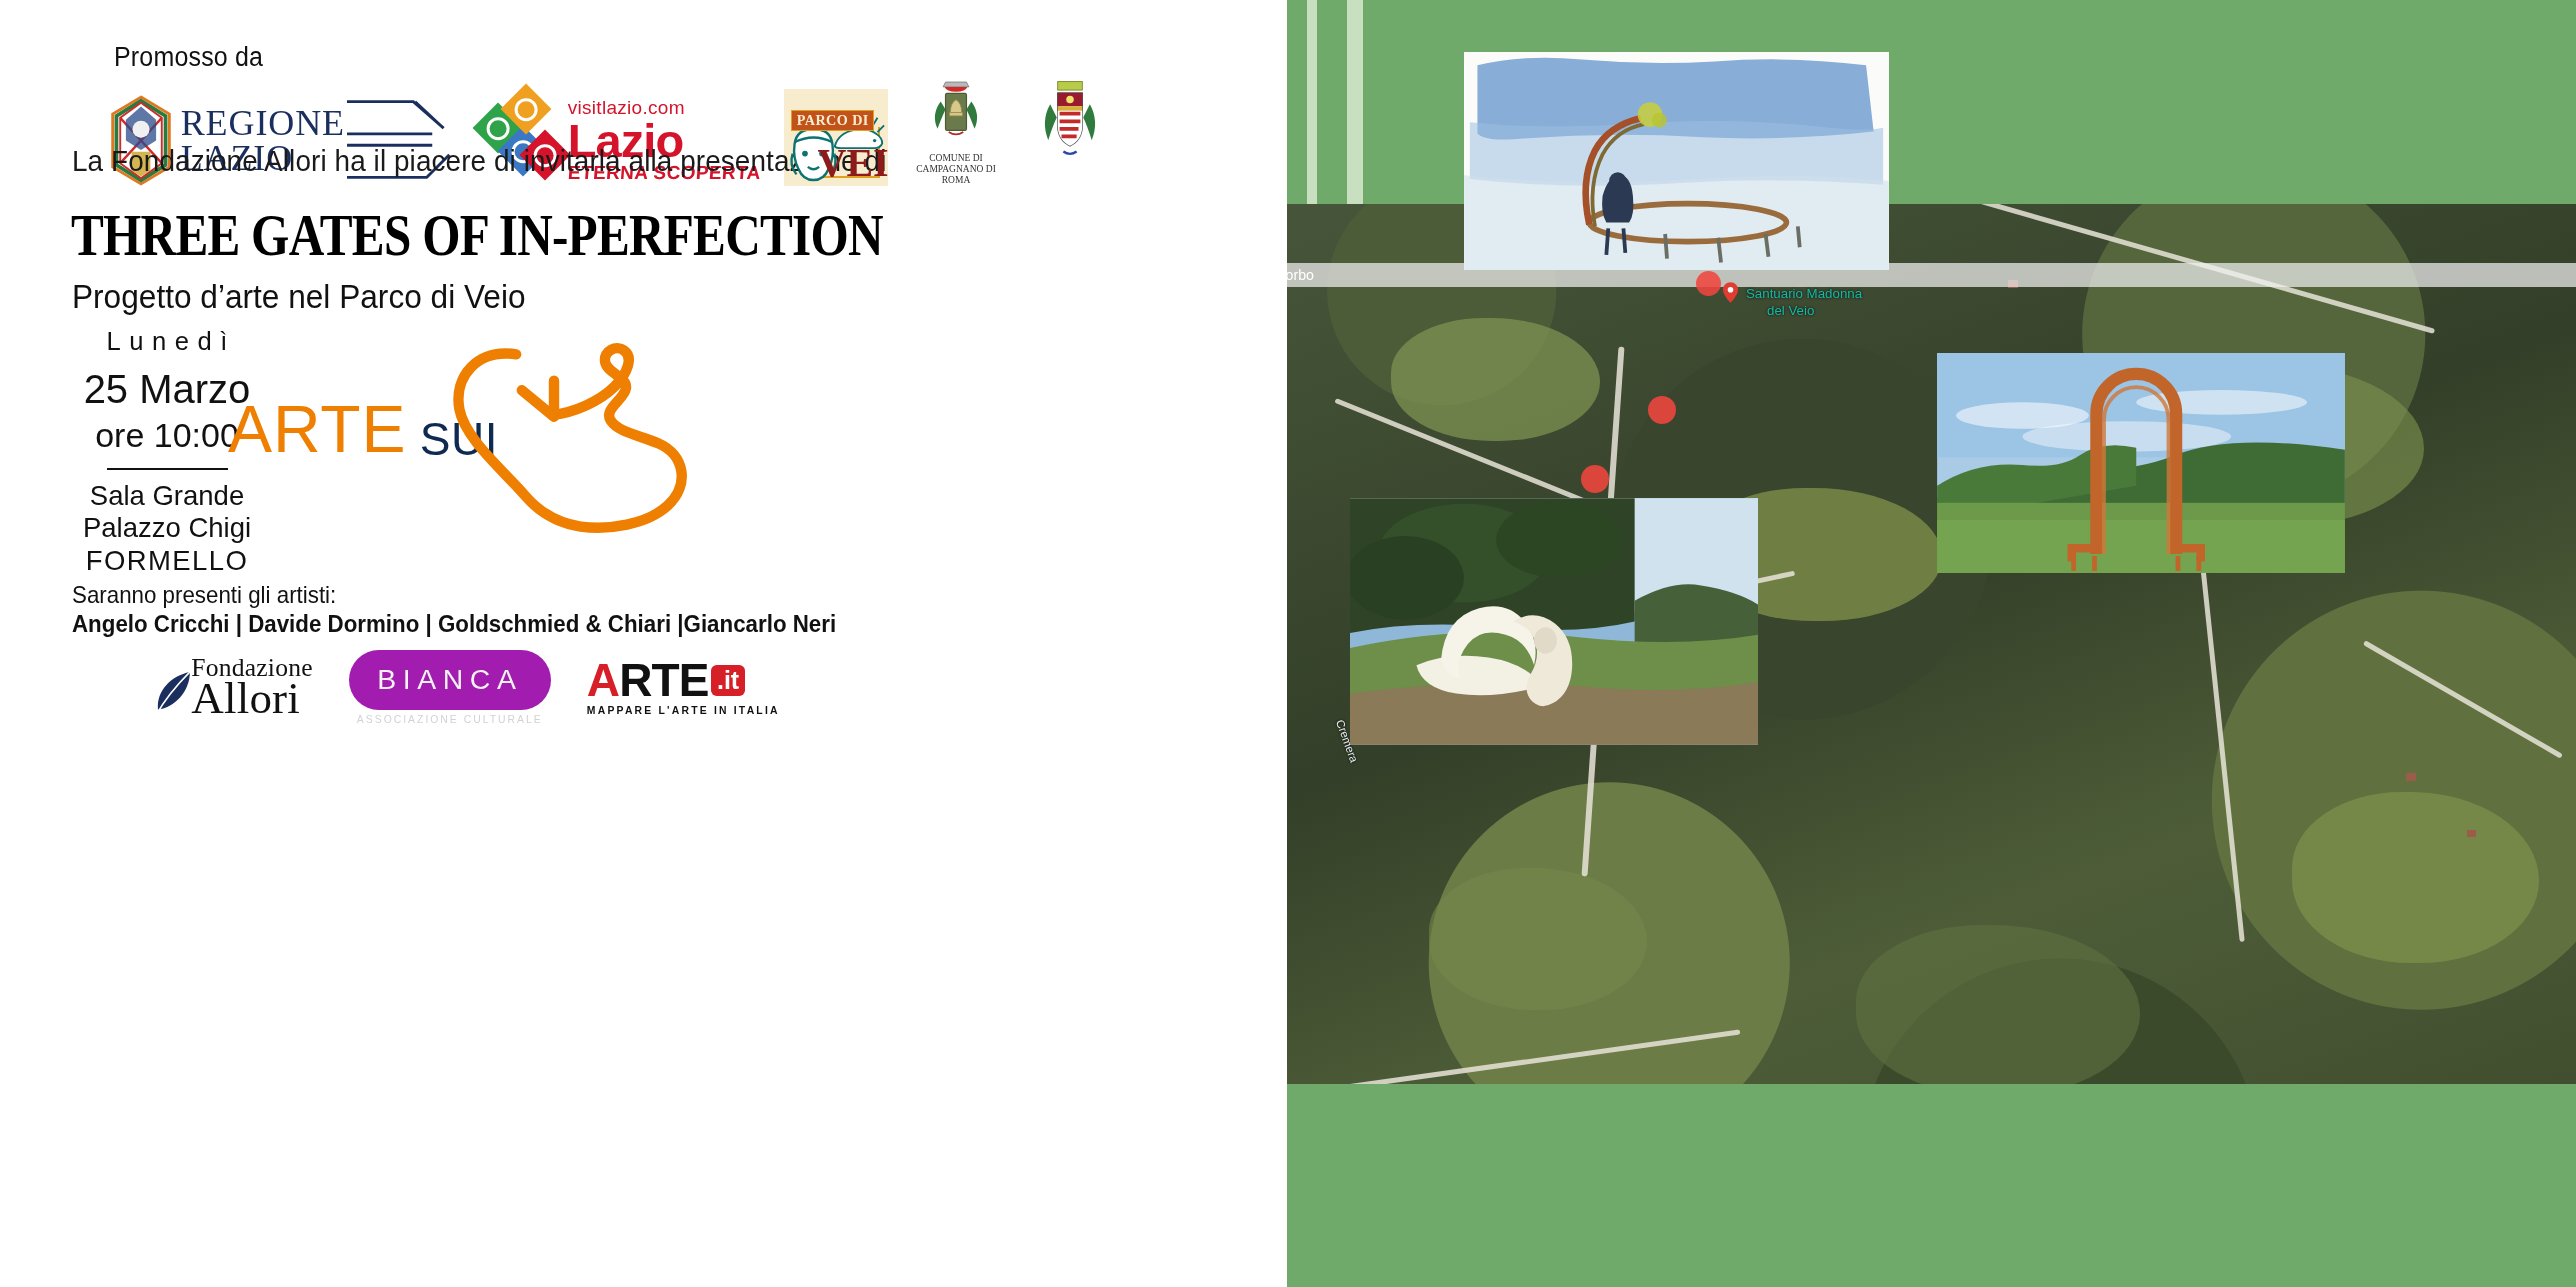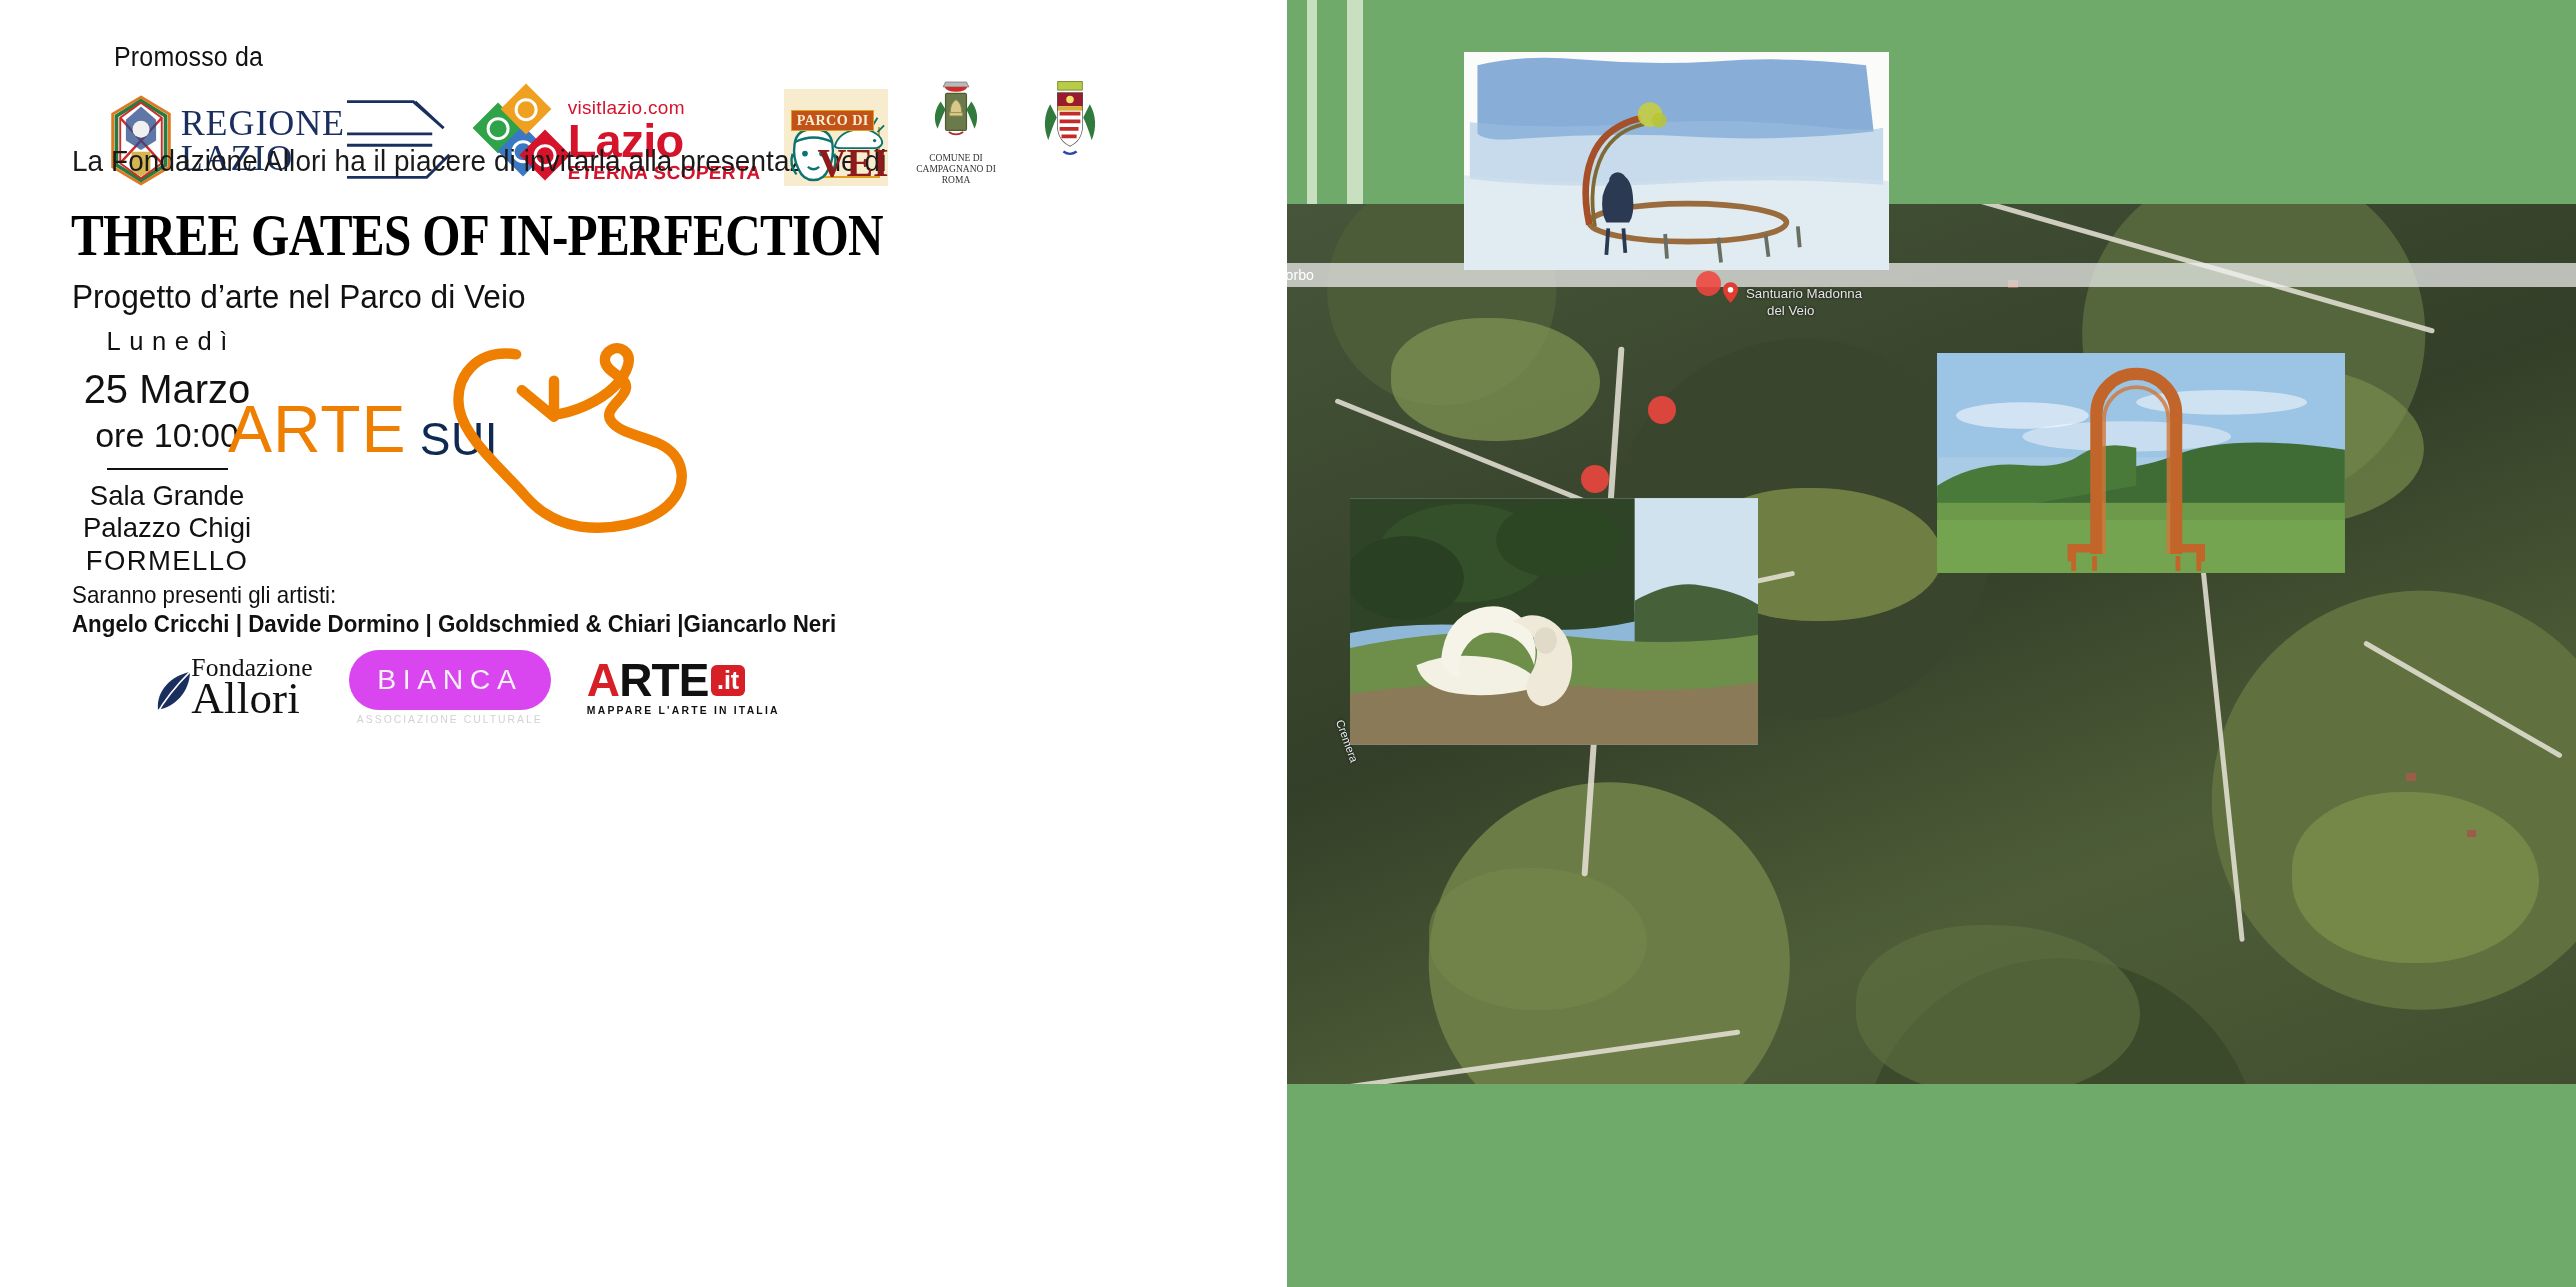--- a/index.html
+++ b/index.html
@@ -80,21 +80,21 @@
                  transform:scaleX(.93);transform-origin:left center;white-space:nowrap;}
 
   
   #footer{position:absolute;left:142px;top:650px;display:flex;align-items:center;gap:36px;}
   .fa-wrap{display:flex;align-items:flex-end;gap:5px;}
   .fa-txt{display:flex;flex-direction:column;line-height:.92;}
   .fa-1{font-family:"Liberation Serif",serif;font-size:25.6px;color:#111;letter-spacing:0.2px;}
   .fa-2{font-family:"Liberation Serif",serif;font-size:45px;color:#111;letter-spacing:0.2px;margin-top:-1.9px;}
   .fa-leaf{width:38px;height:47px;margin-bottom:1.9px;margin-right:-5.7px;}
   .bianca{display:flex;flex-direction:column;align-items:center;}
-  .bianca-pill{background:#d946ef;border-radius:40px;padding:13.3px 28.4px;}
+  .bianca-pill{background:#a21caf;border-radius:40px;padding:13.3px 28.4px;}
   .bianca-txt{color:#f2f2f2;font-size:28.4px;letter-spacing:6.6px;}
   .bianca-sub{color:#d2d2d2;font-size:10.4px;letter-spacing:2px;margin-top:4.7px;}
   .arteit{display:flex;flex-direction:column;}
   .arteit-top{display:flex;align-items:center;}
   .ai-a{font-size:46px;font-weight:700;color:#d61f26;letter-spacing:-0.9px;line-height:.9;}
   .ai-rte{font-size:46px;font-weight:700;color:#111;letter-spacing:-0.9px;line-height:.9;}
   .ai-it{background:#d61f26;color:#fff;font-size:25px;font-weight:700;border-radius:5.7px;padding:2.8px 5.7px;margin-left:2.8px;line-height:1;}
   .arteit-sub{font-size:10.4px;font-weight:700;color:#111;letter-spacing:2.2px;margin-top:3.8px;}
 
   
@@ -103,21 +103,21 @@
   #vs1{left:20px;width:10.4px;}
   #vs2{left:60px;width:16px;}
 
   
   #map{position:absolute;left:0px;top:204px;width:1289px;height:1084px;overflow:hidden;
        background:#2d3a26;}
   .mzone{position:absolute;}
   .mroad{position:absolute;background:#e8e4d8;border-radius:38px;opacity:.85;}
   .mfield{position:absolute;border-radius:46% 54% 50% 50%;}
   .mhouse{position:absolute;background:#9a5d4a;}
-  .mlabel{position:absolute;color:#e5e5e5;font-size:11.4px;text-shadow:0 0 2.8px #000;}
+  .mlabel{position:absolute;color:#14b8a6;font-size:11.4px;text-shadow:0 0 2.8px #000;}
   .mlabel-bar{position:absolute;background:rgba(240,240,240,.72);color:#fff;font-size:14.2px;
               padding:3.8px 9.5px;white-space:nowrap;}
   .mdot{position:absolute;background:#f0453f;border-radius:50%;opacity:.88;}
   .mpin{position:absolute;width:15px;height:21px;}
   .mriver{position:absolute;color:#e9eef5;font-size:11.4px;text-shadow:0 0 2.8px #000;}
 
   
   .photo{position:absolute;overflow:hidden;}
   #watercolor{left:177px;top:52px;width:425px;height:218px;background:#fdfdfb;}
   #p-arch{left:650px;top:353px;width:408px;height:220px;}

